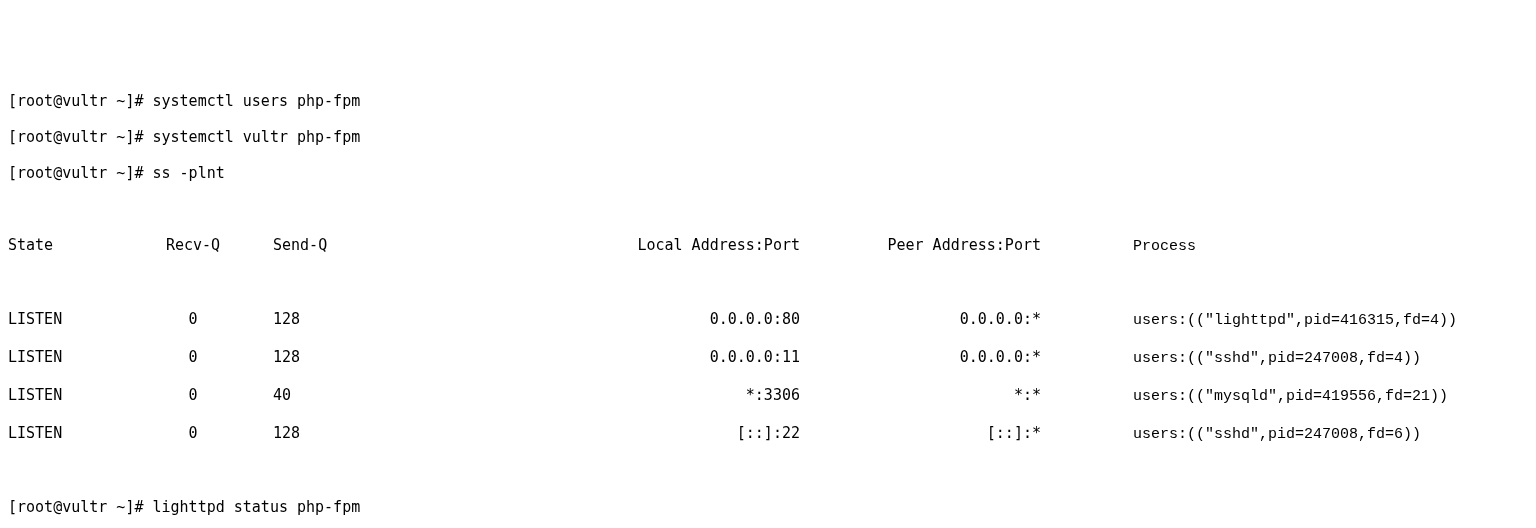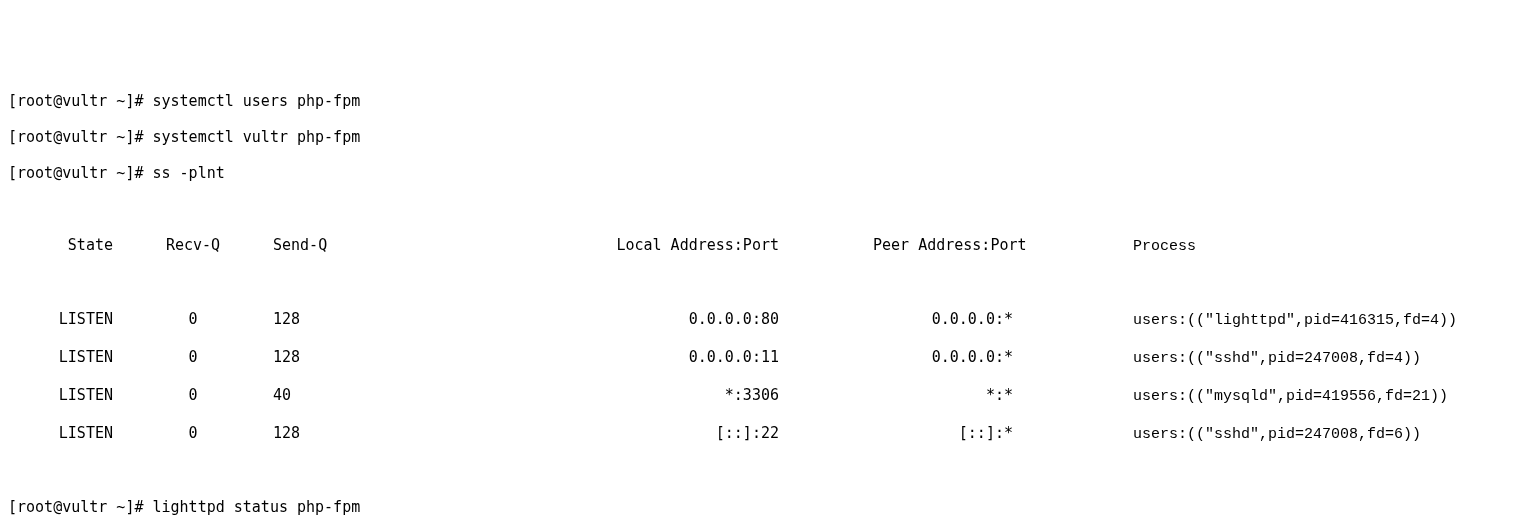--- a/index.html
+++ b/index.html
@@ -7,25 +7,25 @@
     font-family:"DejaVu Sans Mono","Liberation Mono","Courier New",monospace;
     font-size:15px;
     line-height:1.2;
     white-space:pre;
     padding:2px 0 0 8px;
     width:1536px;
     overflow:hidden;
   }
   .row{display:block;}
   
-  .c-state{display:inline-block;width:105px;text-align:right;}
+  .c-state{display:inline-block;width:105px;}
   .c-recvq{display:inline-block;width:160px;text-align:center;}
   .c-sendq{display:inline-block;width:255px;}
-  .c-local{display:inline-block;width:345px;text-align:right;padding-right:94px;box-sizing:border-box;}
-  .c-peer {display:inline-block;width:260px;text-align:right;padding-right:120px;box-sizing:border-box;}
+  .c-local{display:inline-block;width:345px;text-align:right;padding-right:73px;box-sizing:border-box;}
+  .c-peer {display:inline-block;width:260px;text-align:right;padding-right:92px;box-sizing:border-box;}
   .c-proc {display:inline-block;font-family:Liberation Mono, monospace;}
 </style>
 </head>
 <body>
 
 
 
 
 <div class="row"><span>[root@vultr ~]#</span><span> </span><span>systemctl users php-fpm</span></div>
 <div class="row"><span>[root@vultr ~]#</span><span> </span><span>systemctl vultr php-fpm</span></div>

